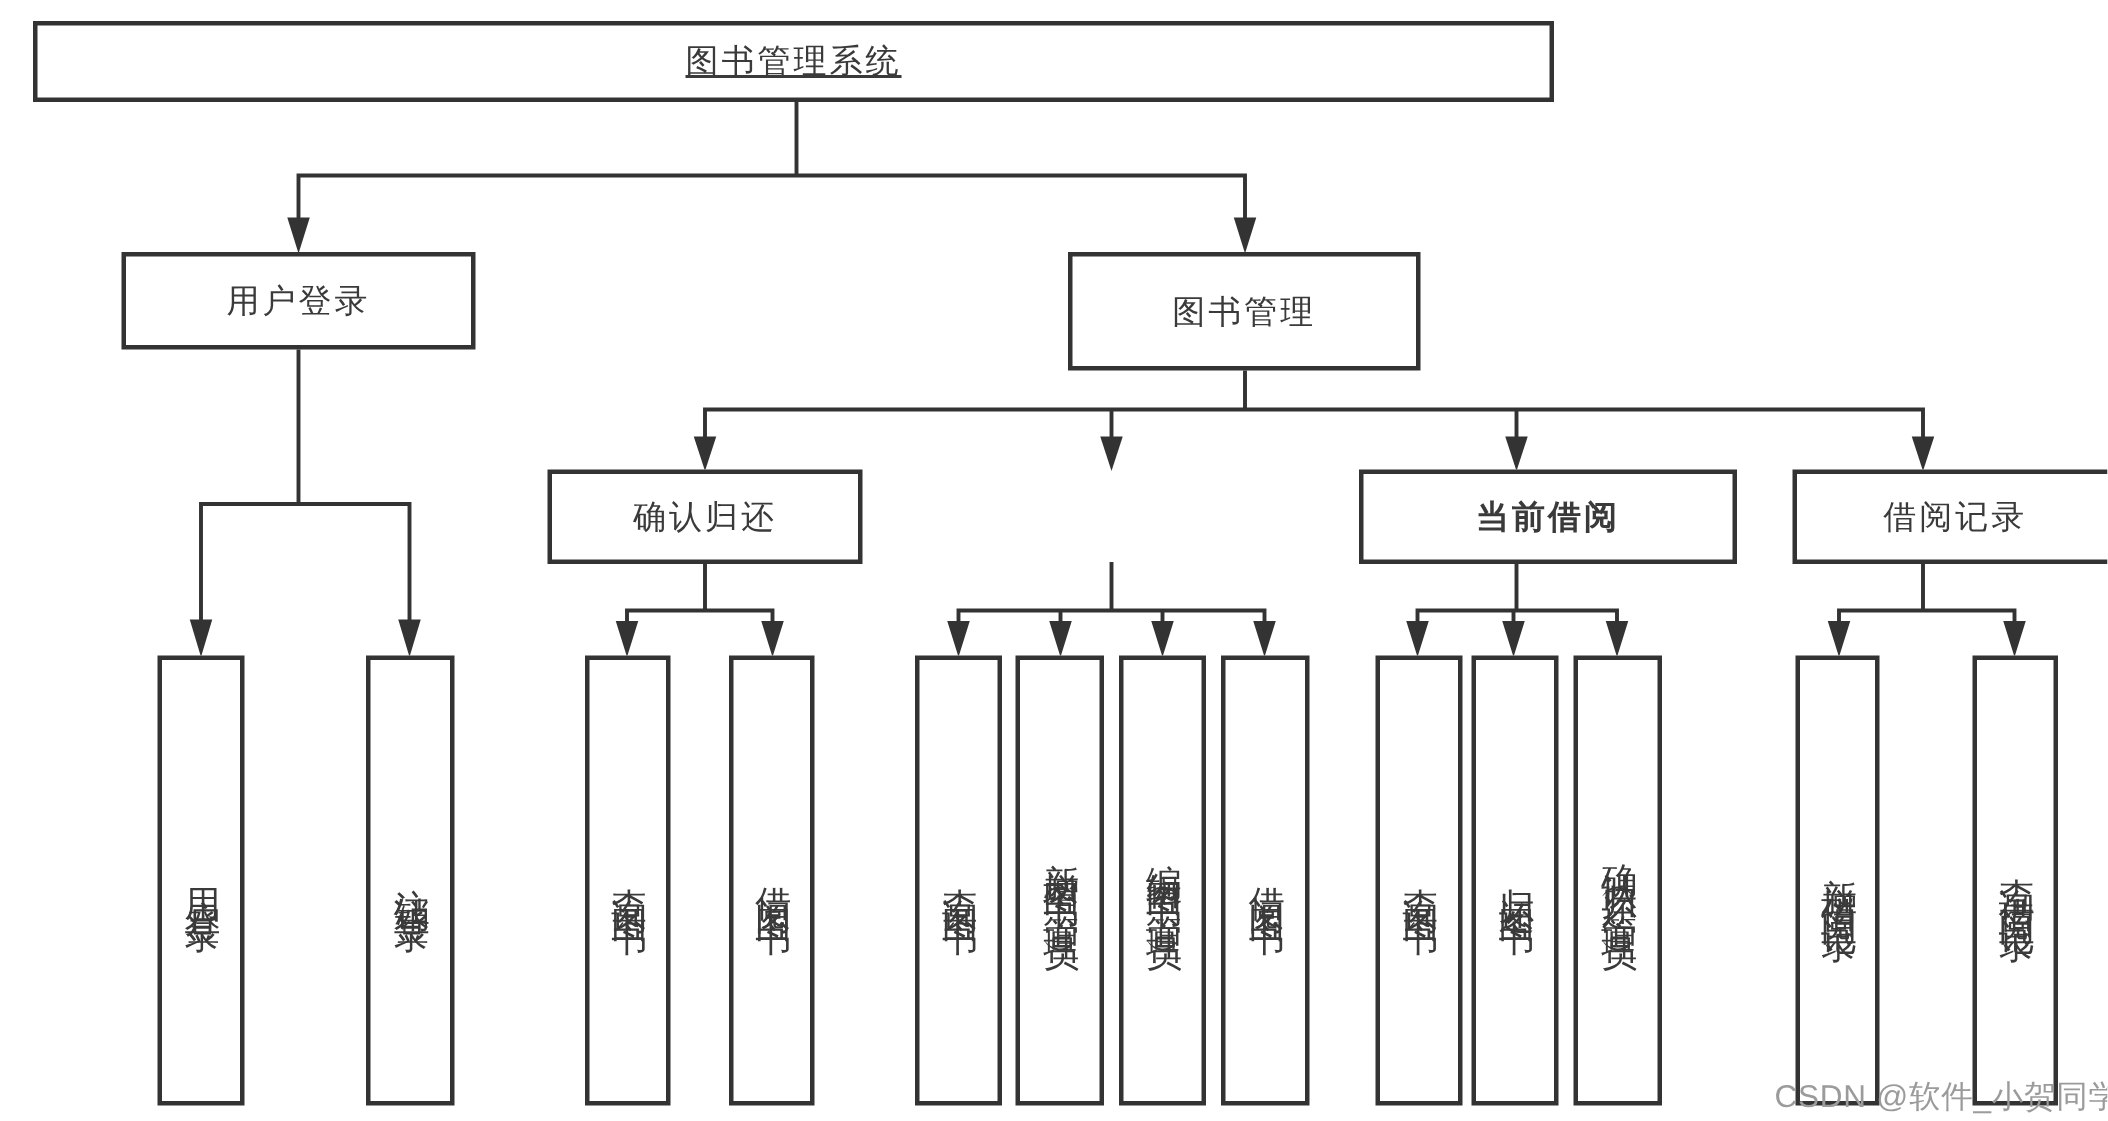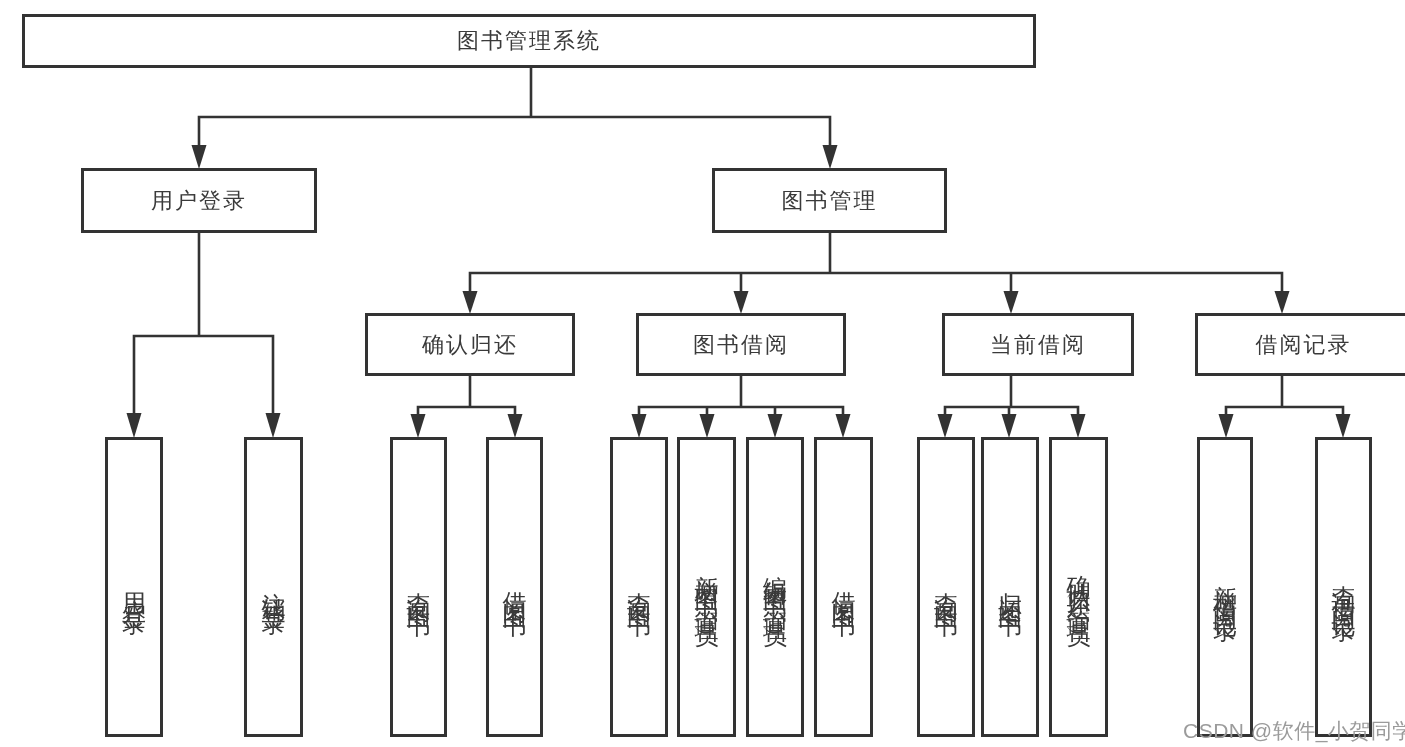--- a/index.html
+++ b/index.html
@@ -100,38 +100,35 @@
       <polygon points="767.5,414 782.5,414 775,438"></polygon>
       <polygon points="835.5,414 850.5,414 843,438"></polygon>
       <polygon points="937.5,414 952.5,414 945,438"></polygon>
       <polygon points="1001.5,414 1016.5,414 1009,438"></polygon>
       <polygon points="1070.5,414 1085.5,414 1078,438"></polygon>
       <polygon points="1218.5,414 1233.5,414 1226,438"></polygon>
       <polygon points="1335.5,414 1350.5,414 1343,438"></polygon>
     </g>
   </svg>
 
-  <div class="node hbox" style="left:22px; top:14px; width:1014px; height:54px;">
+  <div class="node hbox" style="left:22px; top:14px; width:1014px; height:54px;text-decoration:underline;">
     <span>图书管理系统</span>
   </div>
 
   <div class="node hbox" style="left:81px; top:168px; width:236px; height:65px;">
     <span>用户登录</span>
   </div>
-  <div class="node hbox" style="left:712px; top:168px; width:235px; height:65px;">
+  <div class="node hbox" style="left:712px; top:168px; width:235px; height:79px;">
     <span>图书管理</span>
   </div>
 
   <div class="node hbox" style="left:365px; top:313px; width:210px; height:63px;">
     <span>确认归还</span>
   </div>
-  <div class="node hbox" style="left:636px; top:313px; width:210px; height:63px;">
-    <span>图书借阅</span>
-  </div>
-  <div class="node hbox" style="left:942px; top:313px; width:192px; height:63px;">
+  <div class="node hbox" style="left:906px; top:313px; width:252px; height:63px;font-weight:bold;">
     <span>当前借阅</span>
   </div>
   <div class="node hbox" style="left:1173px; top:313px; width:217px; height:63px;margin-left:22px;">
     <span>借阅记录</span>
   </div>
 
   <div class="node vbox" style="left:105px; top:437px; width:58px; height:300px;">
     <span>用户登录</span>
   </div>
   <div class="node vbox" style="left:244px; top:437px; width:59px; height:300px;">

